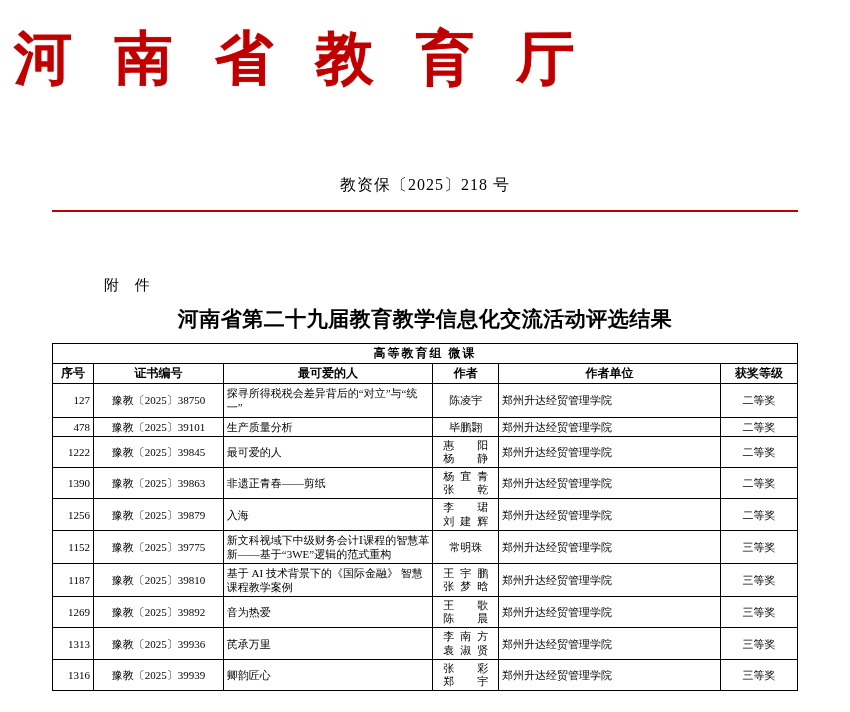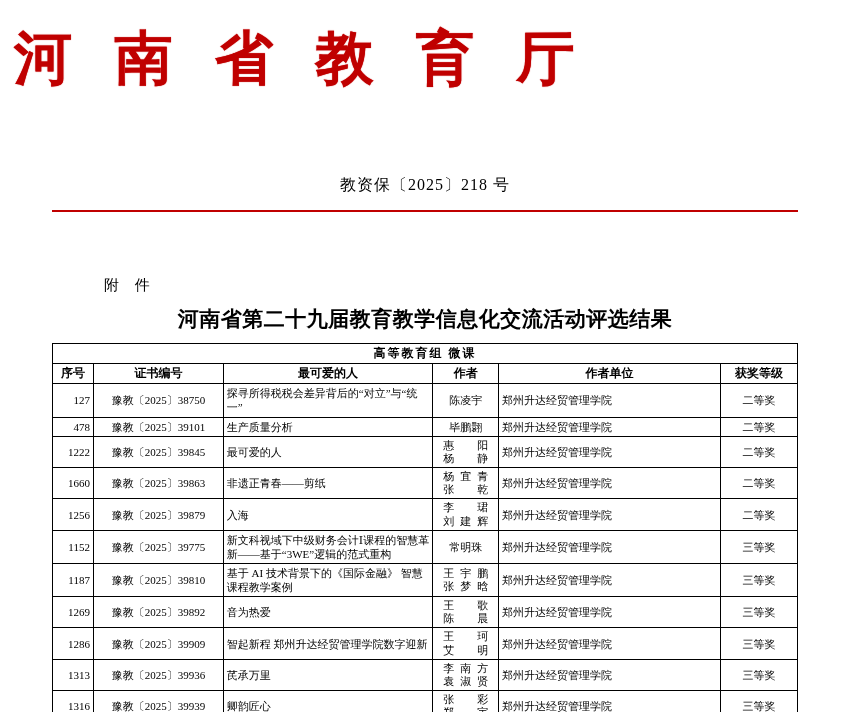--- a/index.html
+++ b/index.html
@@ -166,21 +166,21 @@
             <td class="c-author">
               <div class="author-two">
                 <span>惠　阳</span>
                 <span>杨　静</span>
               </div>
             </td>
             <td class="c-unit">郑州升达经贸管理学院</td>
             <td class="c-award">二等奖</td>
           </tr>
           <tr>
-            <td class="c-seq">1660</td>
+            <td class="c-seq">1390</td>
             <td class="c-cert">豫教〔2025〕39863</td>
             <td class="c-work work-two">非遗正青春——剪纸</td>
             <td class="c-author">
               <div class="author-two">
                 <span>杨宜青</span>
                 <span>张　乾</span>
               </div>
             </td>
             <td class="c-unit">郑州升达经贸管理学院</td>
             <td class="c-award">二等奖</td>
@@ -228,33 +228,20 @@
             <td class="c-author">
               <div class="author-two">
                 <span>王　歌</span>
                 <span>陈　晨</span>
               </div>
             </td>
             <td class="c-unit">郑州升达经贸管理学院</td>
             <td class="c-award">三等奖</td>
           </tr>
           <tr>
-            <td class="c-seq">1286</td>
-            <td class="c-cert">豫教〔2025〕39909</td>
-            <td class="c-work work-two">智起新程 郑州升达经贸管理学院数字迎新</td>
-            <td class="c-author">
-              <div class="author-two">
-                <span>王　珂</span>
-                <span>艾　明</span>
-              </div>
-            </td>
-            <td class="c-unit">郑州升达经贸管理学院</td>
-            <td class="c-award">三等奖</td>
-          </tr>
-          <tr>
             <td class="c-seq">1313</td>
             <td class="c-cert">豫教〔2025〕39936</td>
             <td class="c-work work-two">芪承万里</td>
             <td class="c-author">
               <div class="author-two">
                 <span>李南方</span>
                 <span>袁淑贤</span>
               </div>
             </td>
             <td class="c-unit">郑州升达经贸管理学院</td>

